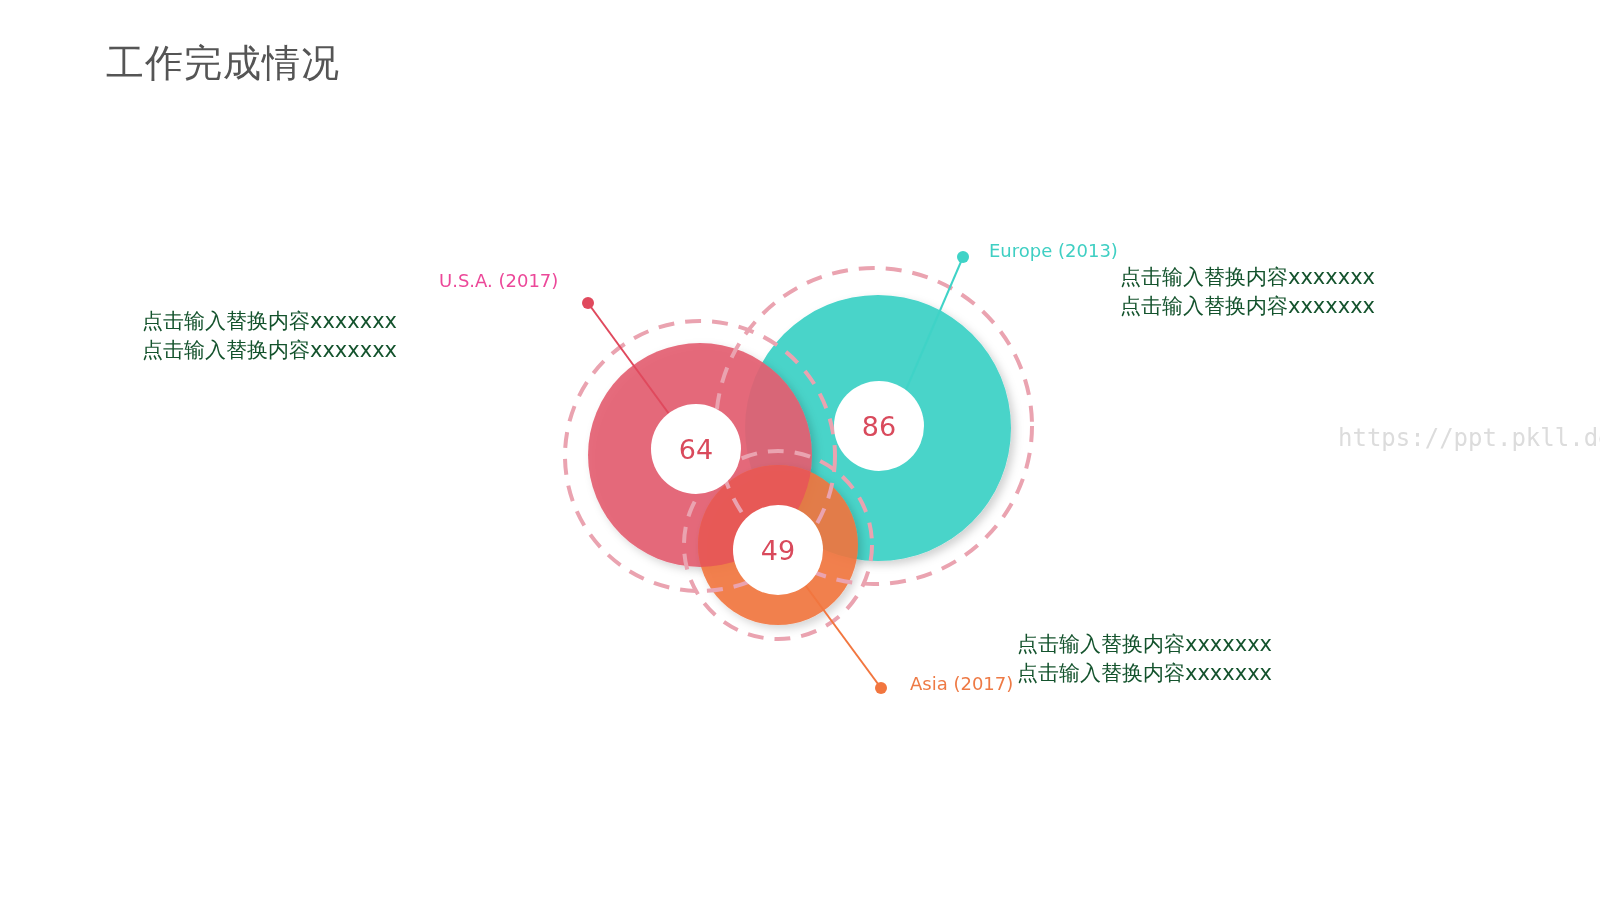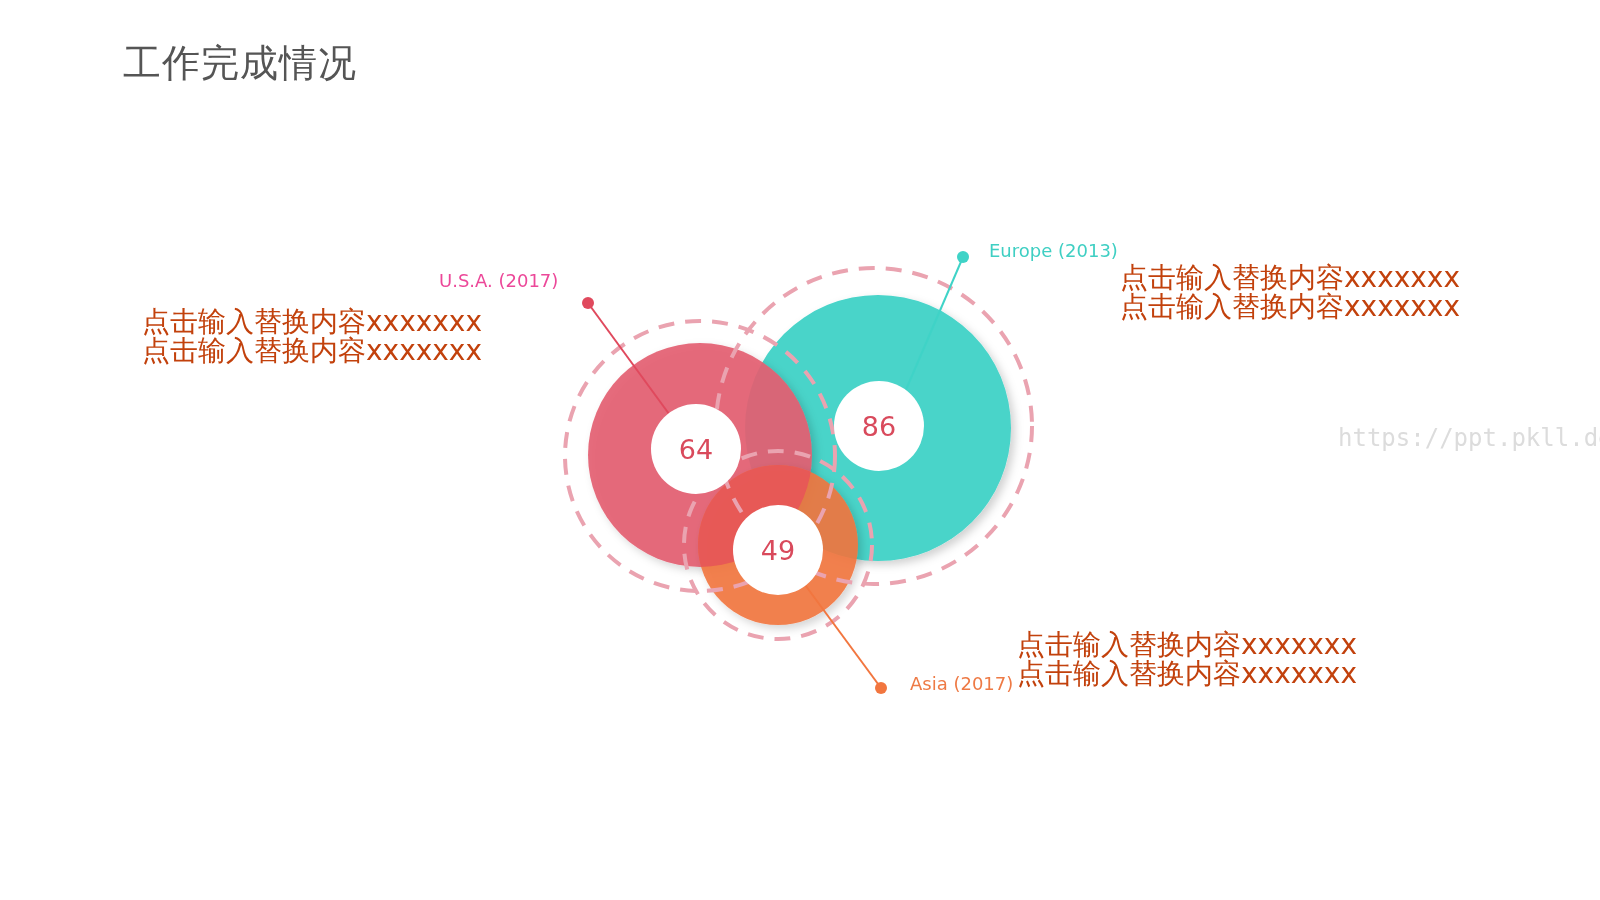--- a/index.html
+++ b/index.html
@@ -2,29 +2,29 @@
 <html><head>
   <meta charset="utf-8">
   <style>
     html, body { margin: 0; padding: 0; }
     body {
       width: 1600px; height: 900px; position: relative; overflow: hidden;
       background: #ffffff;
       font-family: "DejaVu Sans", "Liberation Sans", sans-serif;
     }
     .title {
-      position: absolute; left: 123px; top: 38px;
+      position: absolute; left: 106px; top: 38px;
       font-size: 38px; color: #555555; letter-spacing: 1px;
     }
     .chart-svg { position: absolute; left: 0; top: 0; }
     .series-label {
       position: absolute; font-size: 18px; white-space: nowrap;
     }
     .desc {
-      position: absolute; font-size: 28px; color: #c2410c; line-height: 29px; white-space: nowrap;
+      position: absolute; font-size: 21px; color: #14532d; line-height: 29px; white-space: nowrap;
     }
     .value-text {
       font-family: "DejaVu Sans", "Liberation Sans", sans-serif;
       font-size: 27px; fill: #d94a5c;
     }
     .watermark {
       position: absolute; left: 1338px; top: 424px;
       font-family: "DejaVu Sans Mono", "Liberation Mono", monospace;
       font-size: 24px; color: #dcdcdc; letter-spacing: 0px;
     }

